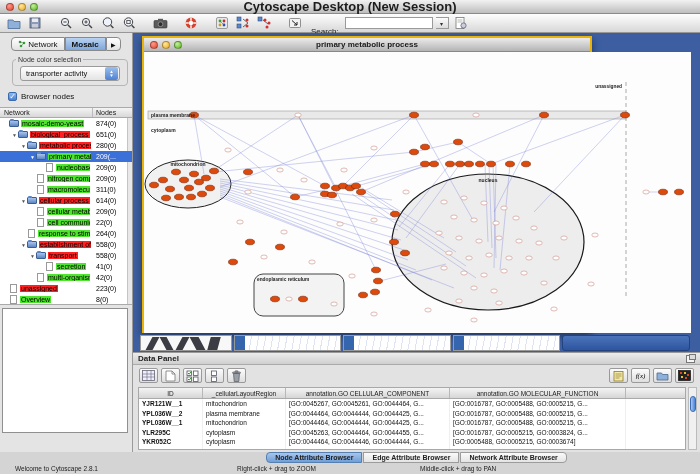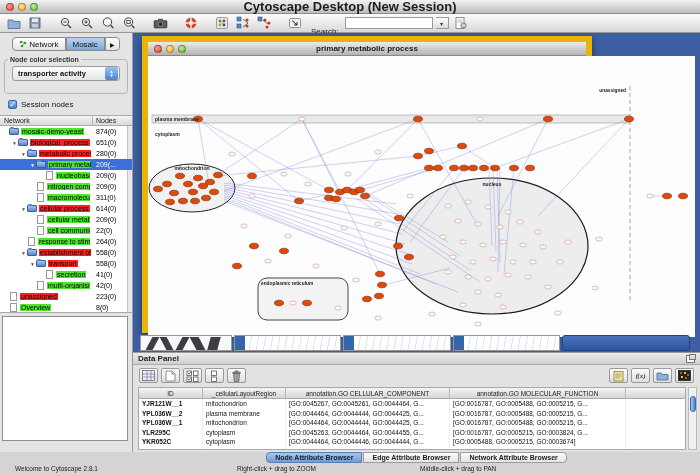--- a/index.html
+++ b/index.html
@@ -35,24 +35,24 @@
   .cp-header { height:13px; background:linear-gradient(#ececec,#cfcfcf); border-bottom:1px solid #aaa;
     display:flex; align-items:center; padding:0 4px; }
   .cp-header .hdr-title { font-size:8px; font-weight:bold; color:#222; flex:1; }
   .float-icon { width:9px; height:8px; border:1px solid #777; background:#f6f6f6; position:relative; }
   .float-icon::before { content:""; position:absolute; right:-2px; top:-2px; width:5px; height:4px; border:1px solid #777; background:#ddd; }
   .cp-tabs { height:20px; display:flex; align-items:center; justify-content:center; padding-top:2px; }
   .cp-tab { height:14px; display:flex; align-items:center; justify-content:center; gap:2px;
     font-size:8px; color:#111; background:linear-gradient(#ffffff,#e2e2e2);
     border:1px solid #8a8a8a; padding:0 6px; }
   .cp-tab.first { border-radius:4px 0 0 4px; }
-  .cp-tab.selected { background:linear-gradient(#b9d2f0,#7da7dc); font-weight:normal; }
+  .cp-tab.selected { background:linear-gradient(#b9d2f0,#7da7dc); font-weight:bold; }
   .cp-tab.arrow { border-radius:0 4px 4px 0; width:15px; padding:0; font-size:6px; }
   .net-tab-icon { width:8px; height:8px; }
-  fieldset.node-color { margin:3px 4px 0 4px; border:1px solid #b5b5b5; border-radius:4px; padding:2px 3px 12px 3px;font-weight:bold; }
+  fieldset.node-color { margin:3px 4px 0 12px; border:1px solid #b5b5b5; border-radius:4px; padding:2px 3px 4px 3px; }
   fieldset.node-color legend { font-size:7px; color:#333; padding:0 2px; }
   .aqua-select { height:15px; background:linear-gradient(#ffffff,#e4e4e4); border:1px solid #9a9a9a;
     border-radius:3px; display:flex; align-items:center; margin:1px 4px 0 4px; }
   .aqua-select .sel-text { flex:1; font-size:7.5px; padding-left:5px; color:#111; }
   .aqua-select .stepper { width:13px; height:13px; margin-right:1px; border-radius:2px;
     background:linear-gradient(#9cc0ee,#4d82d2); display:flex; flex-direction:column; align-items:center; justify-content:center;
     color:#fff; font-size:4.5px; line-height:4px; }
   .cbx-row { height:15px; display:flex; align-items:center; gap:4px; padding-left:8px; margin-top:3px;}
   .cbx { width:9px; height:9px; border-radius:2px; border:1px solid #3a6ab0;
     background:linear-gradient(#8fb8ec,#4a80d4); color:#fff; font-size:8px; line-height:8px; text-align:center; }
@@ -76,21 +76,21 @@
   .bg-green { background:#4fe42d; }
   .bg-red { background:#ff2121; }
   .tcnt { position:absolute; left:96px; color:#000; }
   .trow.sel .tcnt { color:#fff; }
   .tree-scroll { position:absolute; right:0; top:0; bottom:0; width:5px; background:#e8e8e8; border-left:1px solid #c4c4c4; }
   .birdseye { margin:3px 4px 0 2px; height:125px; background:#fff; border:1px solid #909090; }
 
   
   .desktop { position:absolute; left:133px; top:33px; width:567px; height:319px; background:#3d5fa1; overflow:hidden; }
   .net-window { position:absolute; left:9px; top:3px; width:450px; height:297px; background:#bef264;
-    border:6px solid #eab308; box-shadow:0 3px 8px rgba(0,0,0,.45); }
+    border:2px solid #eab308; box-shadow:0 3px 8px rgba(0,0,0,.45); }
   .win-titlebar { height:14px; background:linear-gradient(#ebebeb,#b4b4b4); border-bottom:1px solid #888;
     display:flex; align-items:center; justify-content:center; position:relative; }
   .win-titlebar .wtitle { font-size:8px; font-weight:bold; color:#1a1a1a; }
   .net-canvas { display:block; width:547px; height:281px; background:#fdfdfd; }
 
   .mini-strip { position:absolute; left:7px; right:10px; top:302px; height:16px; display:flex; gap:2px; }
   .glyphs { width:92px; background:#f8f8f8; position:relative; overflow:hidden; border:1px solid #999;}
   .glyph { position:absolute; top:1px; width:7px; height:13px; background:#3c3c44; }
   .mini-win { flex:1; background:#fff; border:1px solid #999; display:flex; align-items:stretch; overflow:hidden;}
   .mini-win .edge { width:10px; background:#3566ad; }
@@ -276,21 +276,21 @@
       <div class="aqua-select">
         <span class="sel-text">transporter activity</span>
         <span class="stepper">
             <span>▲</span>
             <span>▼</span>
           </span>
       </div>
     </fieldset>
     <div class="cbx-row">
       <span class="cbx">✓</span>
-      <span class="cbx-label">Session nodes</span>
+      <span class="cbx-label">Browser nodes</span>
     </div>
     <div class="tree-header">
       <span class="c1">Network</span>
       <span class="cdiv"></span>
       <span class="c2">Nodes</span>
     </div>
     <div class="tree">
       <div class="tree-scroll"></div>
     <div class="trow">
           <span style="width: 2px; flex: 0 0 auto;"></span>

